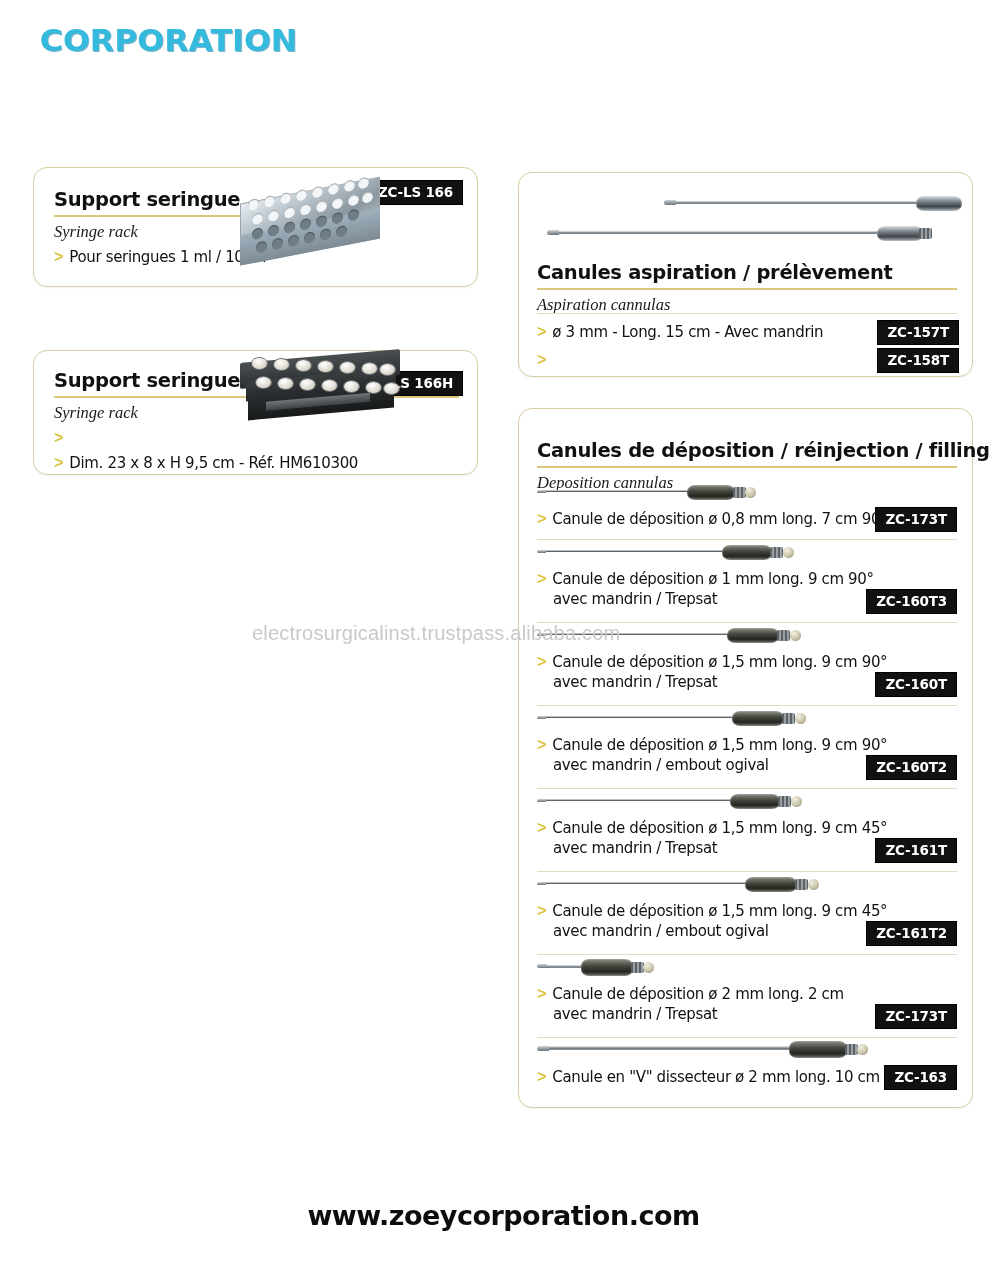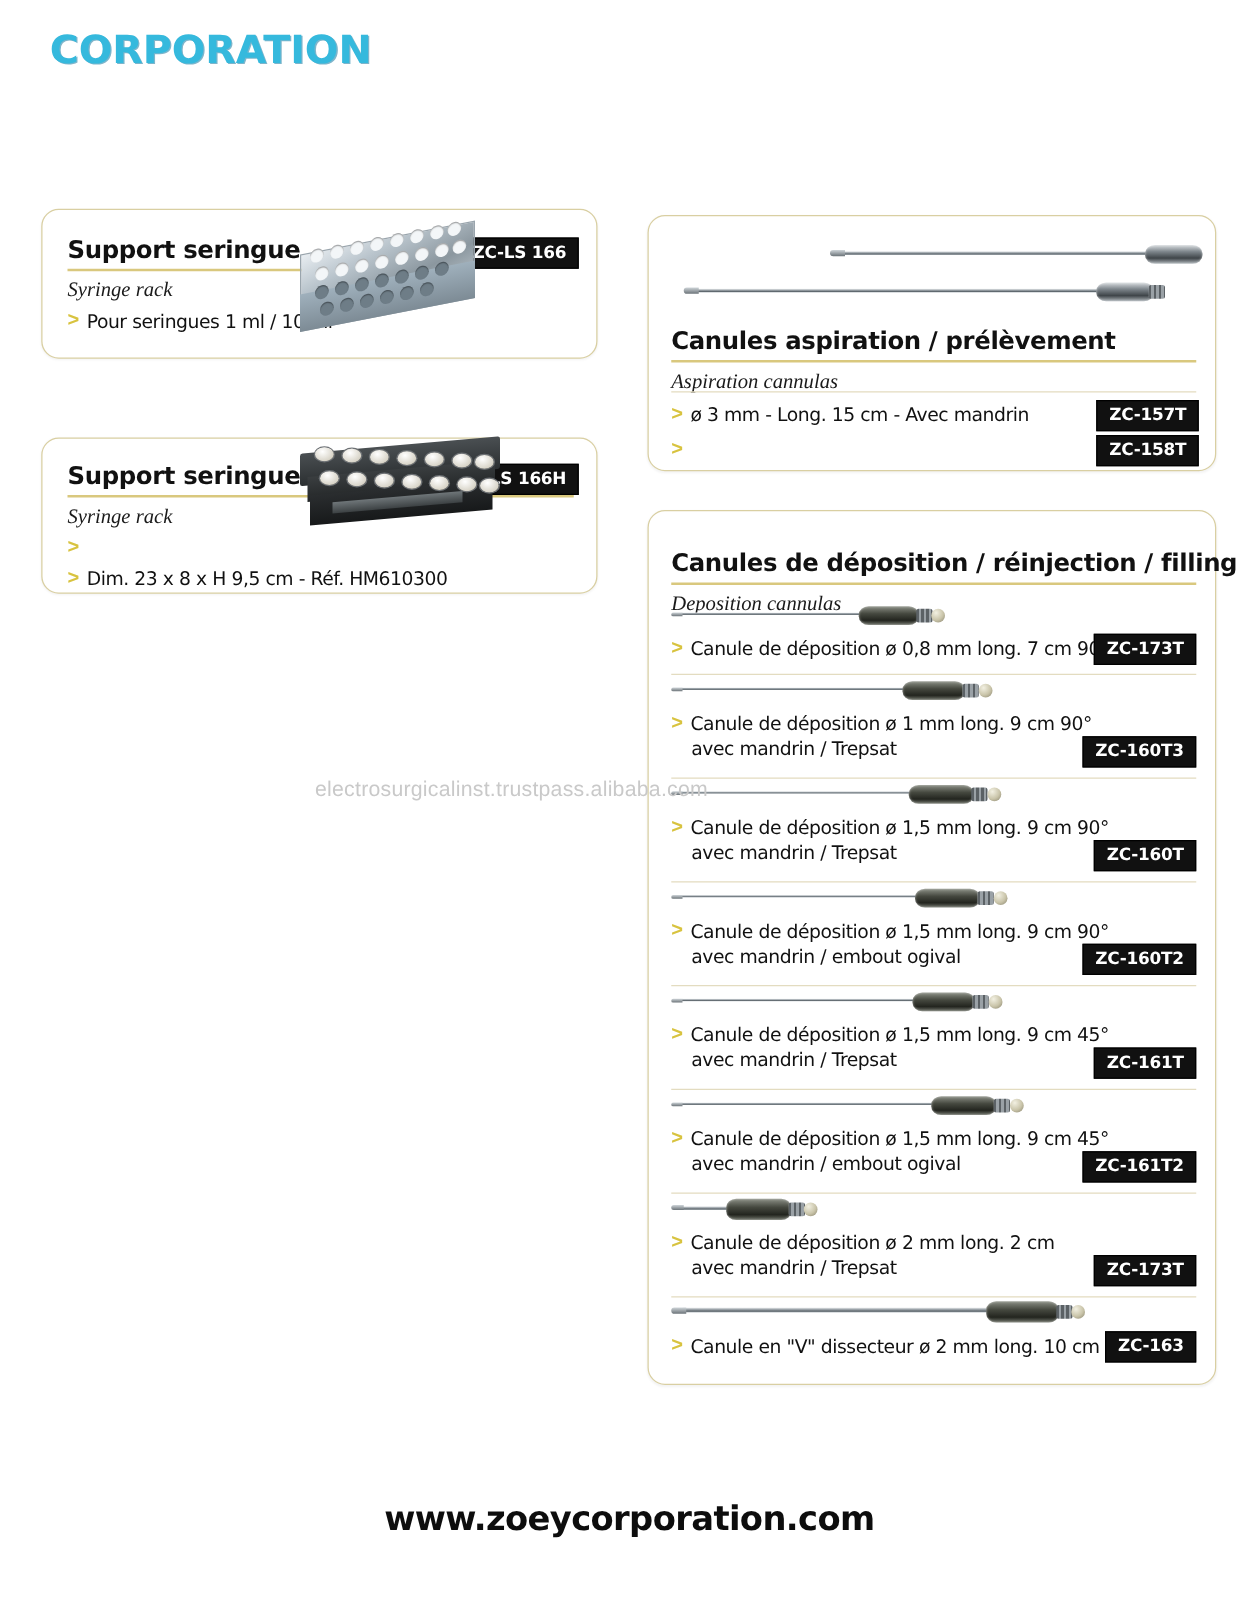--- a/index.html
+++ b/index.html
@@ -158,21 +158,21 @@
     border-radius: 2px;
   }
   .cannula .knob {
     position: absolute; top: 3px; width: 11px; height: 11px; border-radius: 50%;
     background: radial-gradient(circle at 35% 30%, #f2f0e2 0%, #c9c4a9 55%, #85806a 100%);
   }
 
   .watermark {
     position: absolute; left: 252px; top: 622px;
     font-family: "Liberation Sans", sans-serif;
-    font-size: 17px; color: #c9c9c9;
+    font-size: 20px; color: #c9c9c9;
     white-space: nowrap; letter-spacing: .2px;
   }
 
   .footer {
     position: absolute; left: 0; top: 1200px; width: 1007px;
     text-align: center;
     font-family: "DejaVu Sans", sans-serif;
     font-weight: bold; font-size: 27px; color: #0d0d0d;
     letter-spacing: -0.5px;
   }
@@ -190,21 +190,21 @@
   <div class="card" style="left:33px; top:167px; width:445px; height:120px;">
     <div style="position:absolute; left:20px; top:20px; width:300px;">
       <div class="card-title">Support seringue</div>
       <div class="rule" style="width:325px;"></div>
       <div class="card-sub">Syringe rack</div>
       <div class="bullet-row">
         <span class="chev">&gt;</span>
         <span class="bullet-txt">Pour seringues 1 ml / 10 ml</span>
       </div>
     </div>
-    <div style="position:absolute; right:14px; top:22px;">
+    <div style="position:absolute; right:14px; top:12px;">
       <span class="code-badge">ZC-LS 166</span>
     </div>
   </div>
 
   <div class="rack1">
     <div class="body"></div>
     <div class="side"></div>
     <div class="holes holes1">
       <i style="left:2px;  top:2px;"></i>
         <i style="left:18px; top:2px;"></i>

